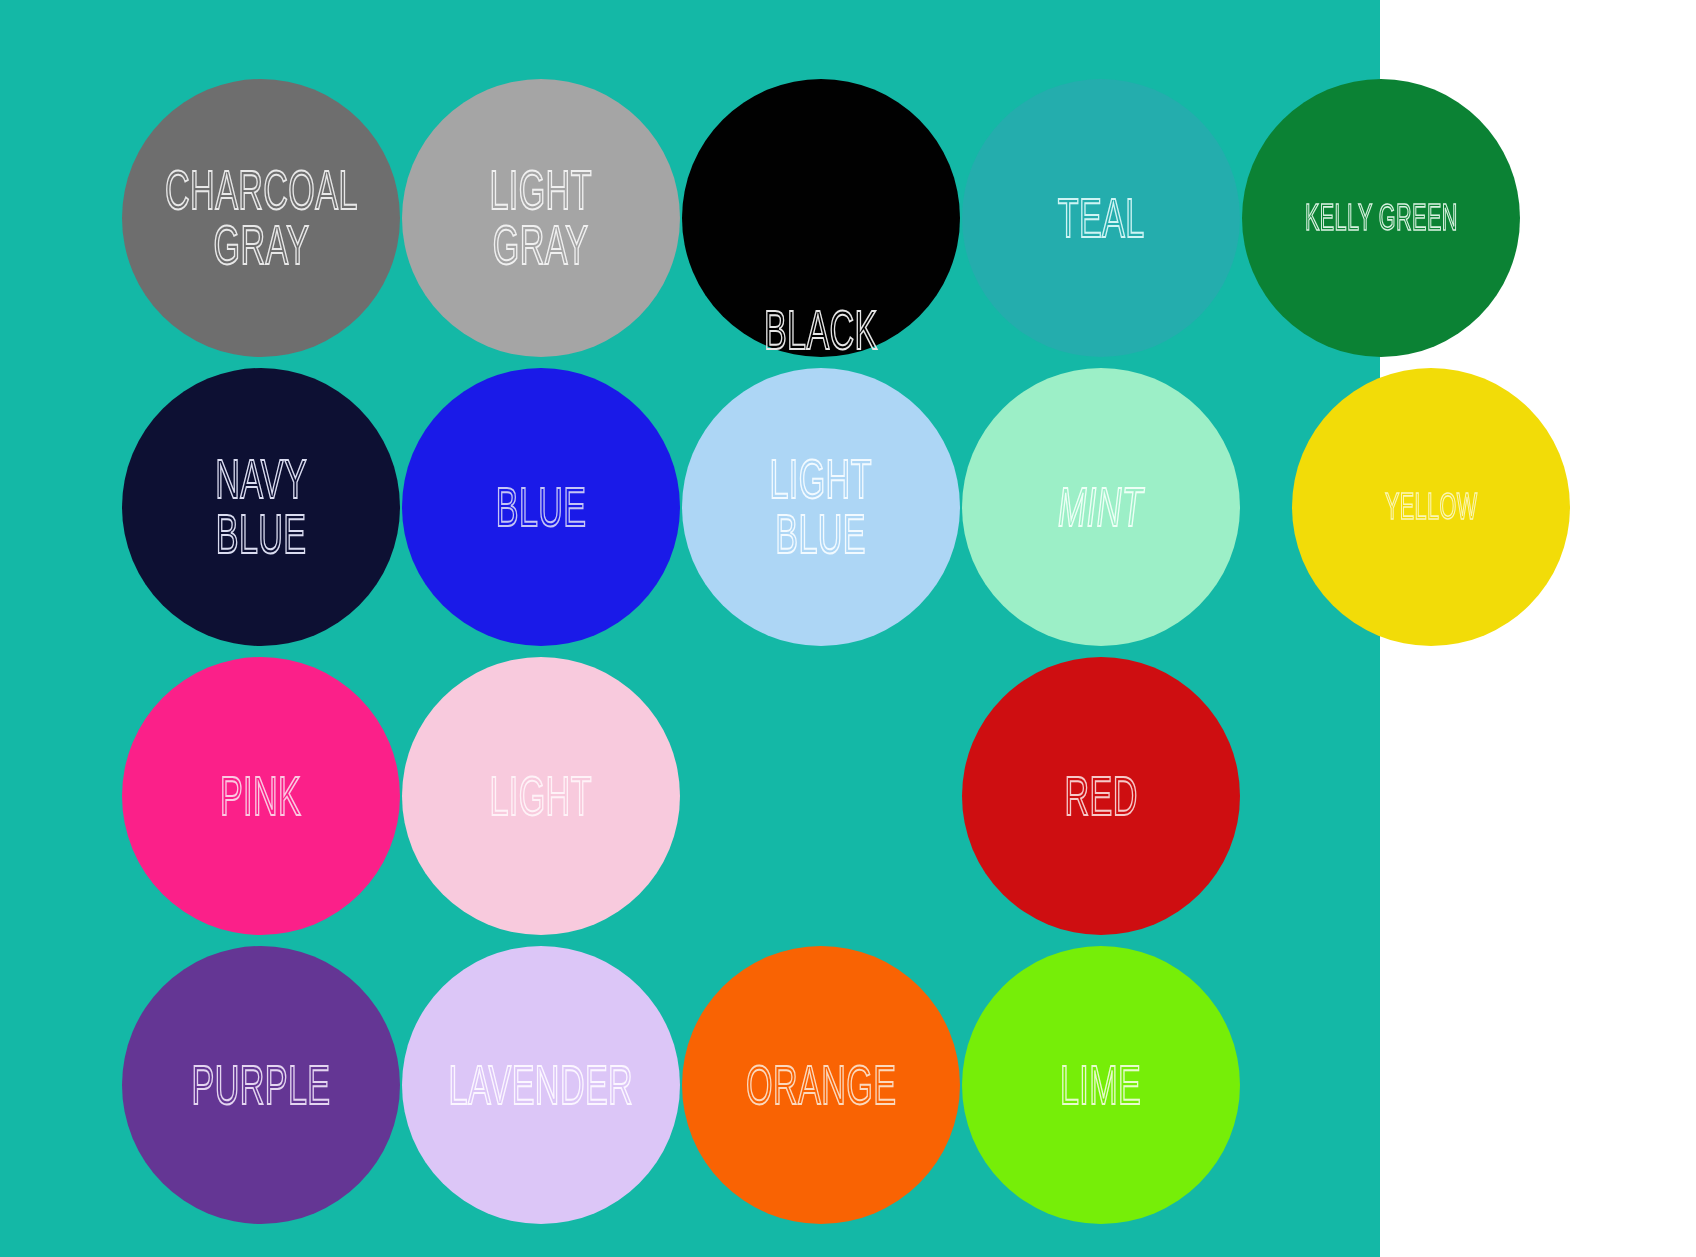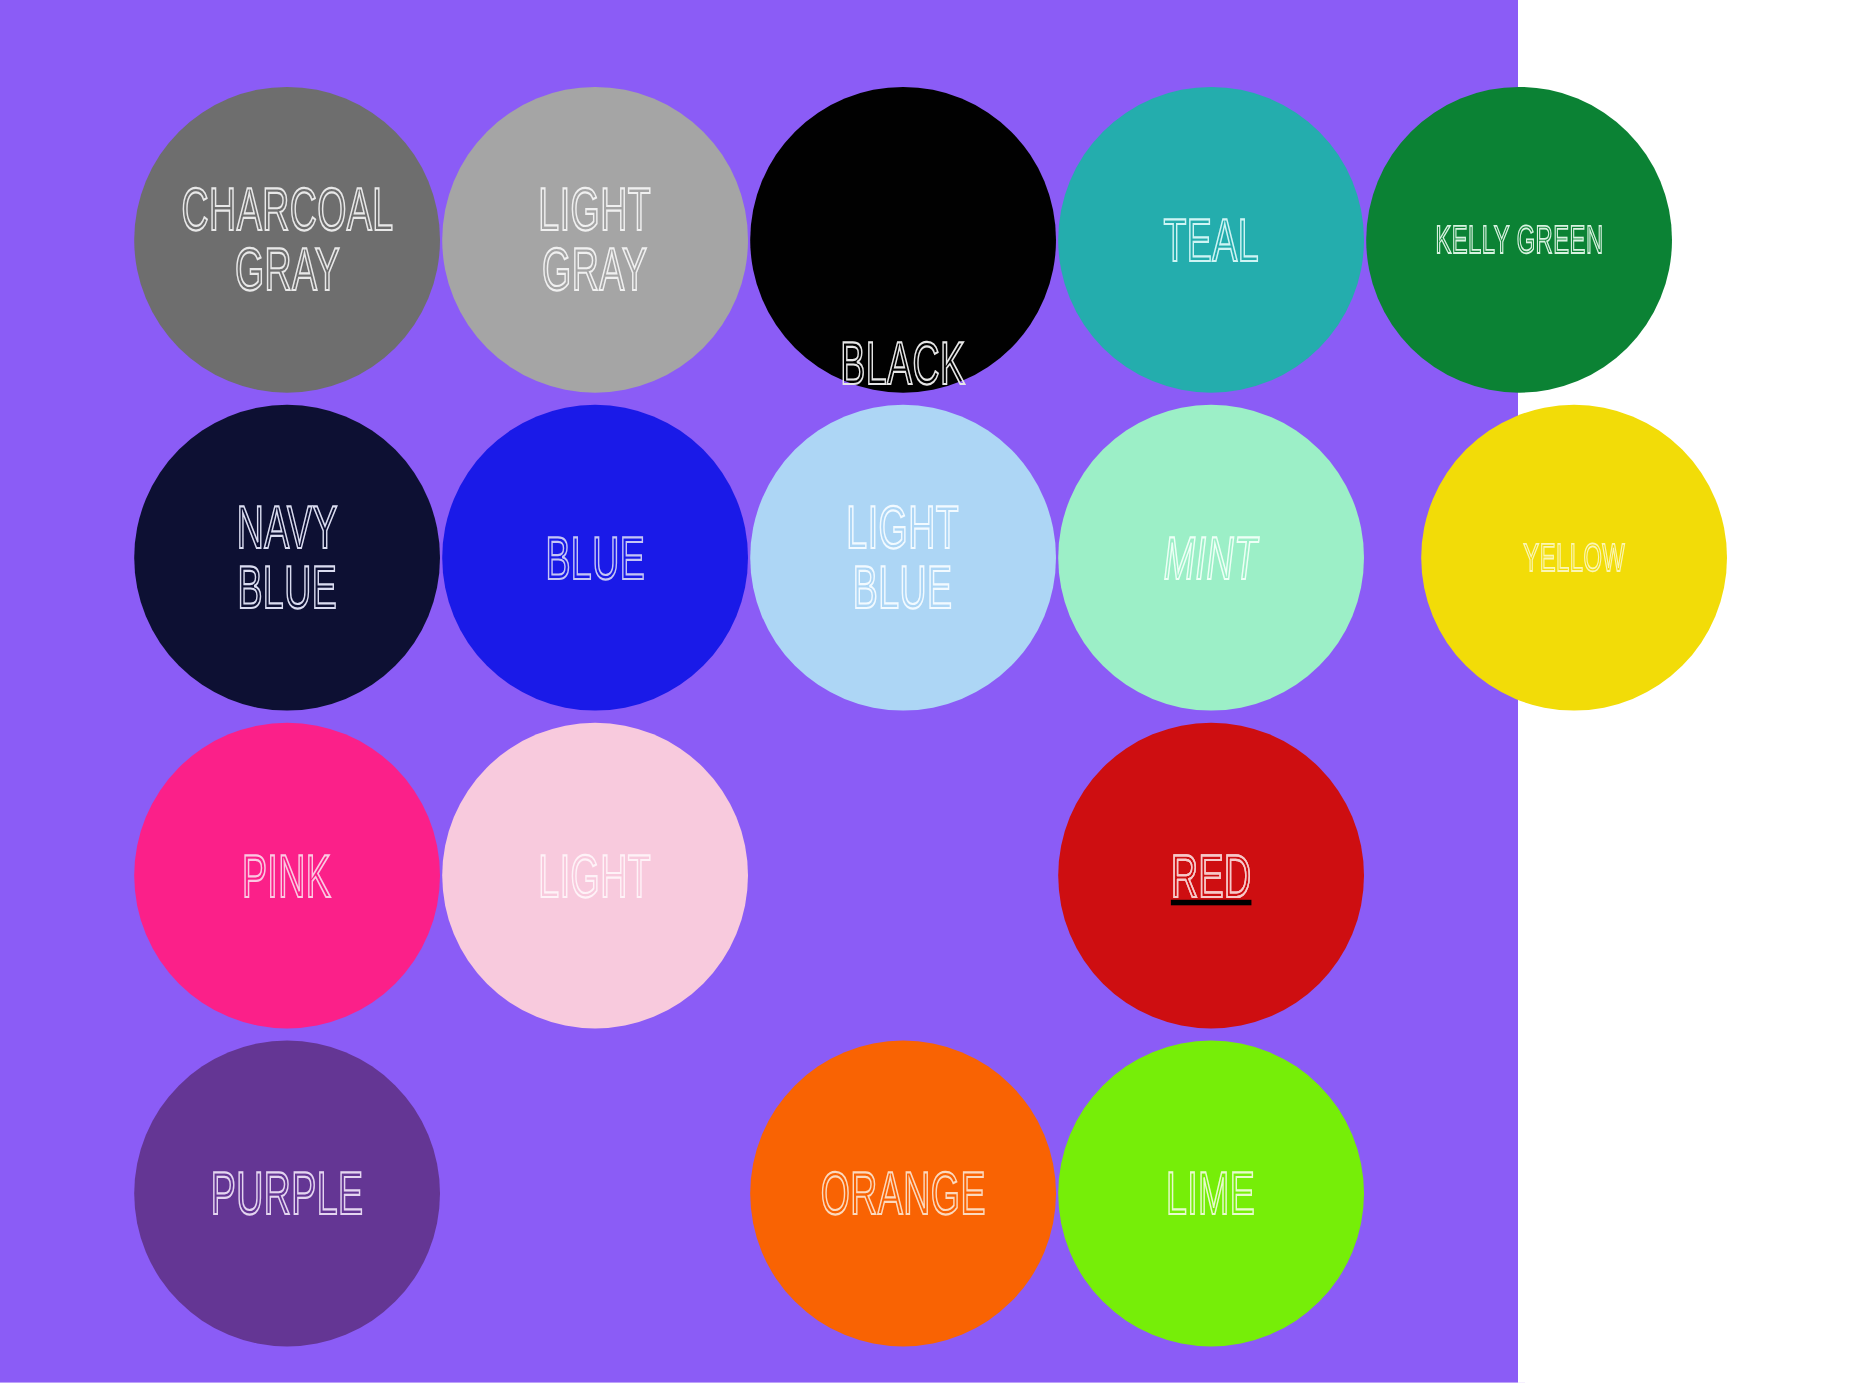--- a/index.html
+++ b/index.html
@@ -59,21 +59,21 @@
     letter-spacing: 0.02em;
   }
 
   .swatch-label.two-line {
     line-height: 1.0;
   }
 </style>
 </head>
 <body>
 
-<div id="swatch-board" style="width: 1380px; height: 1257px; background: #8b5cf6;">
+<div id="swatch-board" style="width: 1380px; height: 1257px; background: #14b8a6;">
     <div class="swatch" style="left: 122px; top: 79px; width: 278px; height: 278px; background: rgb(110, 110, 110);">
       <span class="swatch-label two-line" style="-webkit-text-stroke-color: rgb(232, 232, 232); text-shadow: transparent 0px 0px 0px;">CHARCOAL
 GRAY</span>
     </div>
     <div class="swatch" style="left: 402px; top: 79px; width: 278px; height: 278px; background: rgb(165, 165, 165);">
       <span class="swatch-label two-line" style="-webkit-text-stroke-color: rgb(240, 240, 240); text-shadow: transparent 0px 0px 0px;">LIGHT
 GRAY</span>
     </div>
     <div class="swatch" style="left: 682px; top: 79px; width: 278px; height: 278px; background: rgb(1, 1, 1); align-items: flex-end;">
       <span class="swatch-label" style="-webkit-text-stroke-color: rgb(230, 230, 230); text-shadow: transparent 0px 0px 0px;">BLACK</span>
@@ -100,25 +100,28 @@
     </div>
     <div class="swatch" style="left: 1292px; top: 368px; width: 278px; height: 278px; background: rgb(242, 220, 8);">
       <span class="swatch-label tiny" style="-webkit-text-stroke-color: rgb(251, 246, 182); text-shadow: transparent 0px 0px 0px;">YELLOW</span>
     </div>
     <div class="swatch" style="left: 122px; top: 657px; width: 278px; height: 278px; background: rgb(251, 32, 137);">
       <span class="swatch-label" style="-webkit-text-stroke-color: rgb(251, 201, 226); text-shadow: transparent 0px 0px 0px;">PINK</span>
     </div>
     <div class="swatch" style="left: 402px; top: 657px; width: 278px; height: 278px; background: rgb(248, 202, 221);">
       <span class="swatch-label" style="-webkit-text-stroke-color: rgb(254, 242, 247); text-shadow: transparent 0px 0px 0px;">LIGHT</span>
     </div>
-    <div class="swatch" style="left: 962px; top: 657px; width: 278px; height: 278px; background: rgb(206, 14, 17); text-decoration: underline;">
+    <div class="swatch" style="left: 962px; top: 657px; width: 278px; height: 278px; background: rgb(206, 14, 17);">
       <span class="swatch-label" style="-webkit-text-stroke-color: rgb(246, 201, 201); text-shadow: transparent 0px 0px 0px;">RED</span>
     </div>
     <div class="swatch" style="left: 122px; top: 946px; width: 278px; height: 278px; background: rgb(100, 54, 148);">
       <span class="swatch-label" style="-webkit-text-stroke-color: rgb(228, 213, 240); text-shadow: transparent 0px 0px 0px;">PURPLE</span>
+    </div>
+    <div class="swatch" style="left: 402px; top: 946px; width: 278px; height: 278px; background: rgb(220, 198, 247);">
+      <span class="swatch-label" style="-webkit-text-stroke-color: rgb(251, 246, 255); text-shadow: transparent 0px 0px 0px;">LAVENDER</span>
     </div>
     <div class="swatch" style="left: 682px; top: 946px; width: 278px; height: 278px; background: rgb(249, 99, 3);">
       <span class="swatch-label" style="-webkit-text-stroke-color: rgb(251, 217, 190); text-shadow: transparent 0px 0px 0px;">ORANGE</span>
     </div>
     <div class="swatch" style="left: 962px; top: 946px; width: 278px; height: 278px; background: rgb(118, 238, 8);">
       <span class="swatch-label" style="-webkit-text-stroke-color: rgb(231, 251, 206); text-shadow: transparent 0px 0px 0px;">LIME</span>
     </div>
   </div>
 
 </body></html>

